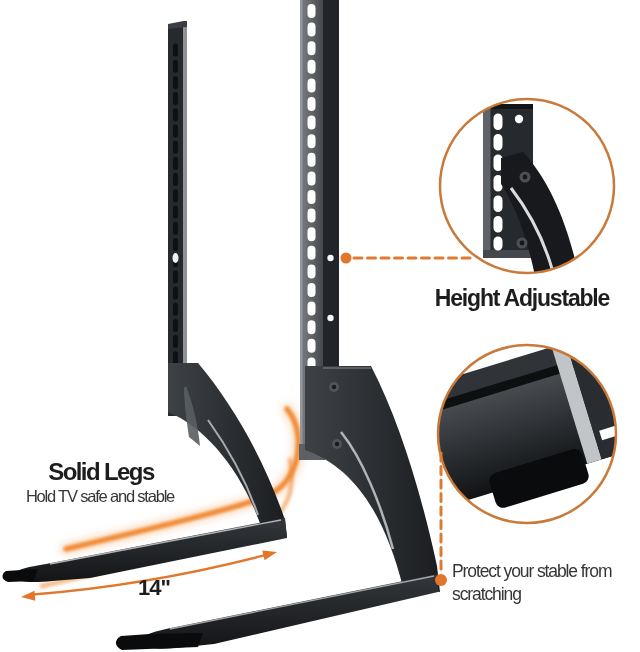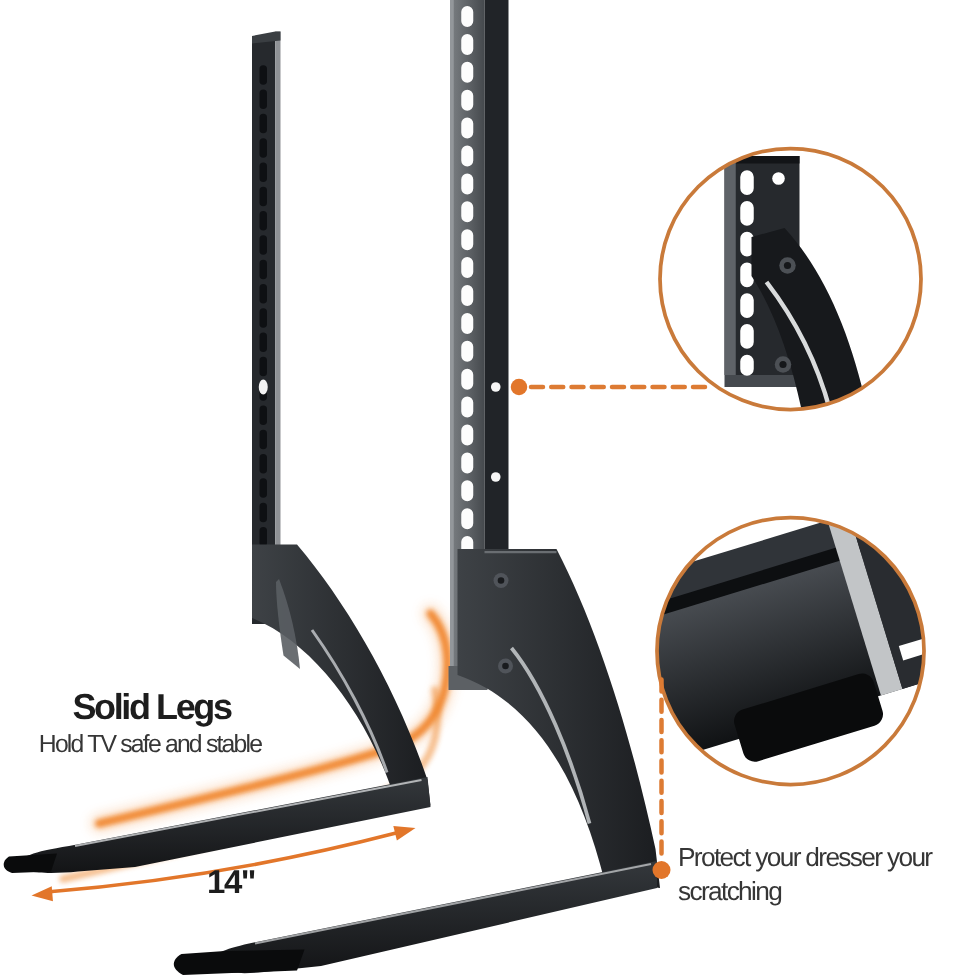--- a/index.html
+++ b/index.html
@@ -142,23 +142,24 @@
       <circle cx="441" cy="580" r="6" fill="#e2762a"></circle>
     </g>
 
     <g>
       <path d="M 33,594.5 Q 150,585 264,555.4" fill="none" stroke-width="2.4" stroke="#e2762a"></path>
       <polygon points="21,597 35.3,600.8 34.5,590.8" fill="#e2762a"></polygon>
       <polygon points="277,552 264.6,560.3 262.2,550.6" fill="#e2762a"></polygon>
     </g>
   </svg>
 
+  <div class="txt title centered" id="t-height-title">Height Adjustable</div>
 
   <div class="txt title centered" id="t-solid-title">Solid Legs</div>
   <div class="txt sub centered" id="t-solid-sub">Hold TV safe and stable</div>
 
   <div class="txt sub" id="t-pads-sub">
-    <div>Protect your dresser your</div>
+    <div>Protect your stable from</div>
     <div>scratching</div>
   </div>
 
   <div class="txt title centered" id="t-dim">14"</div>
 </div>
 
 </body></html>

